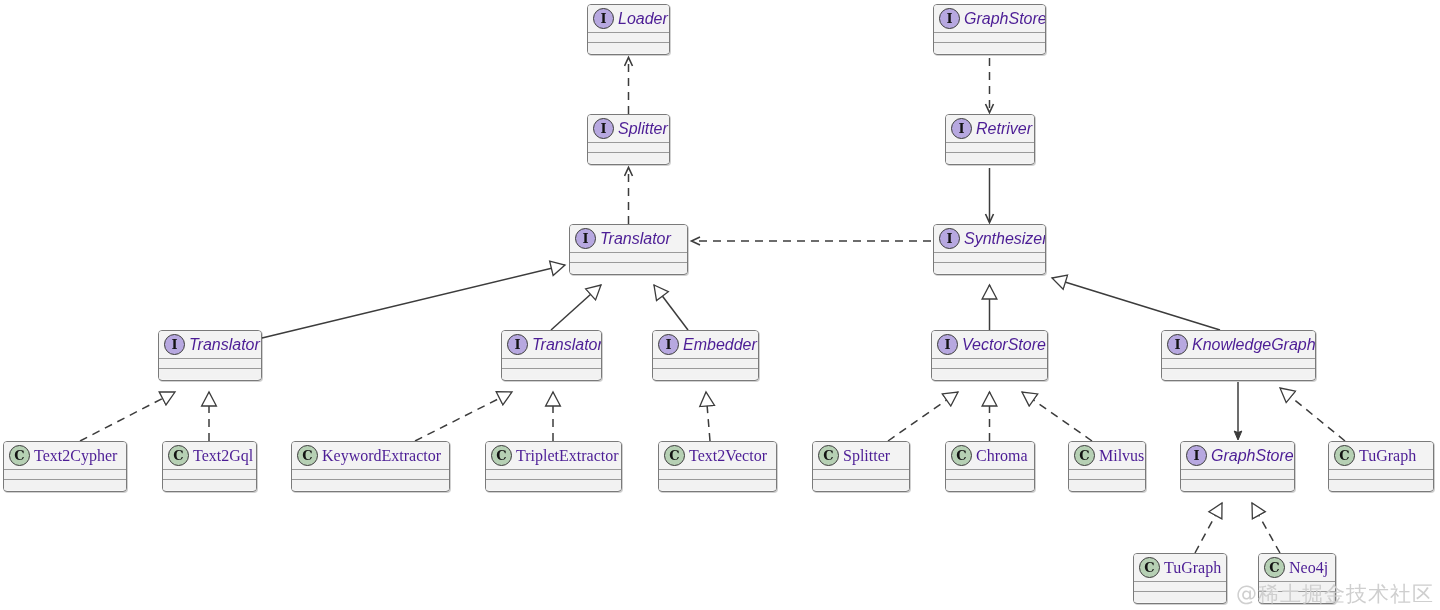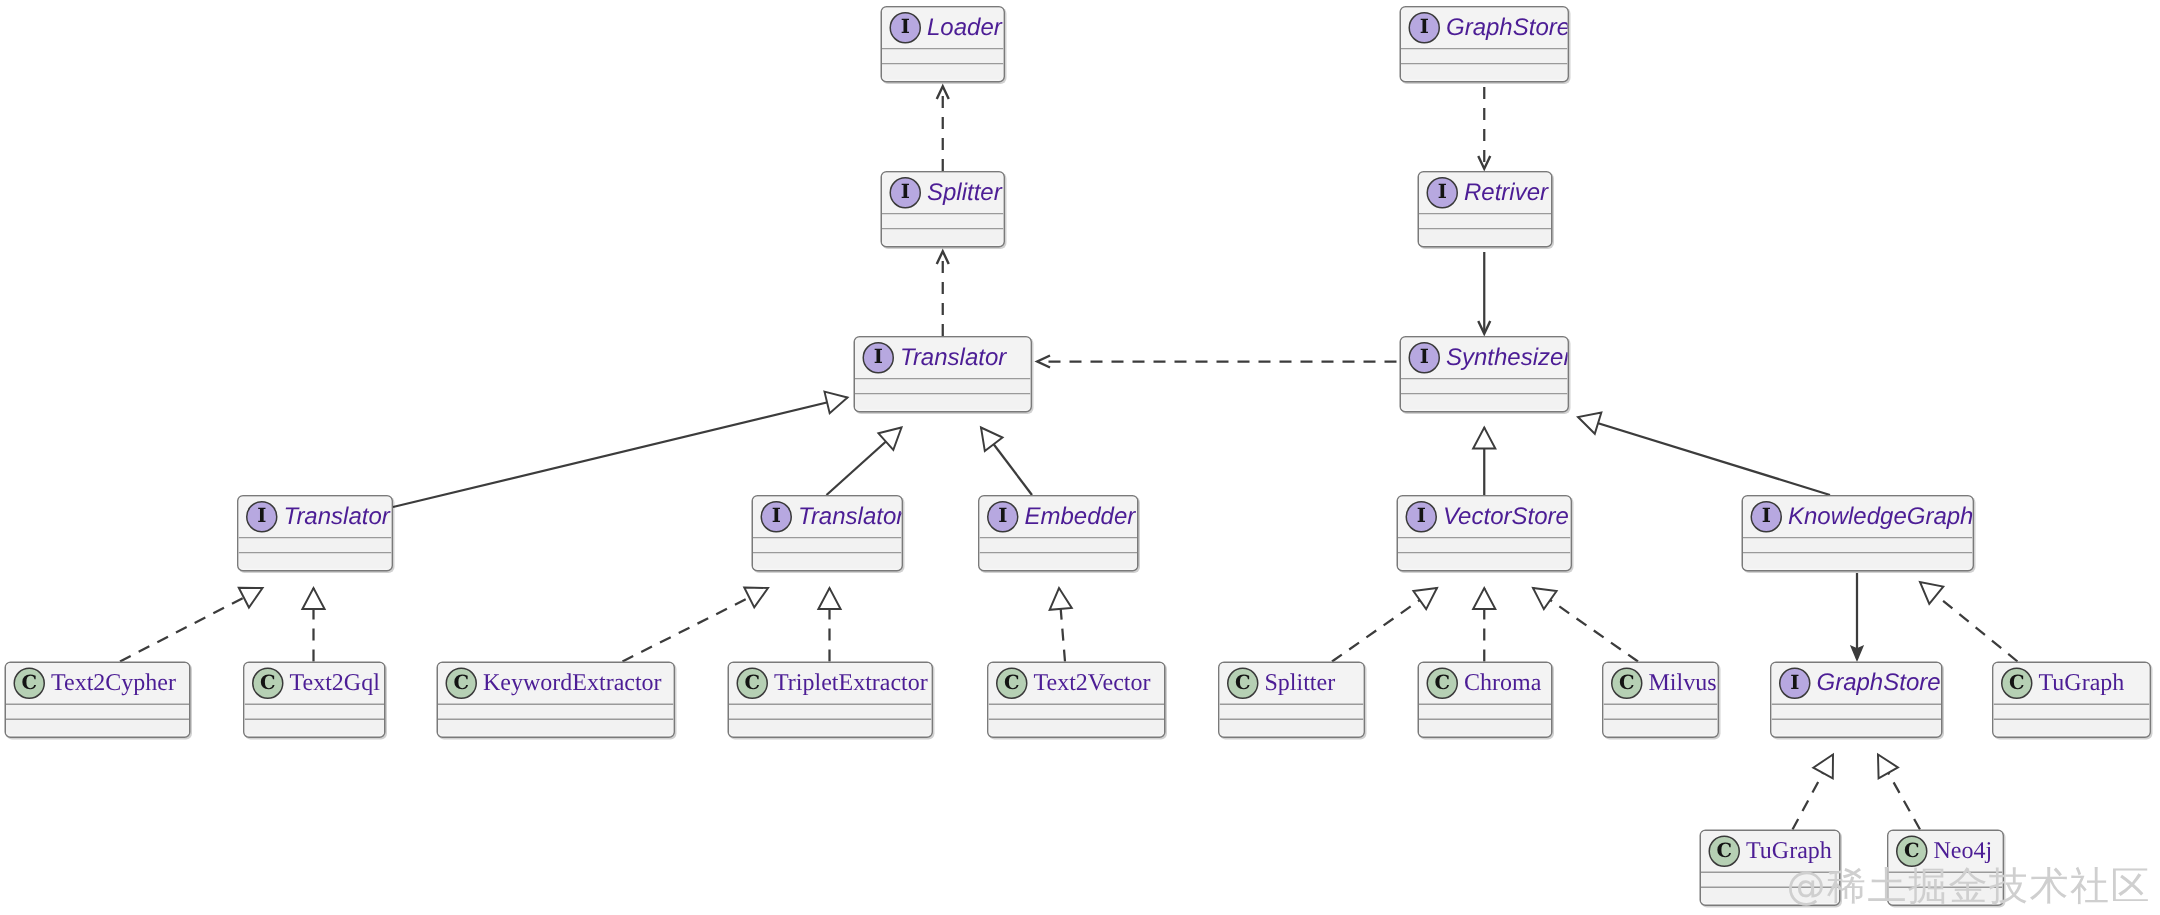--- a/index.html
+++ b/index.html
@@ -86,21 +86,21 @@
     font-style: italic;
   }
   .uml-node.is-class .uml-name {
     font-style: normal;
     font-family: Liberation Serif, serif;
   }
   .watermark {
     position: absolute;
     right: 6px;
     bottom: 2px;
-    font-size: 26px;
+    font-size: 21px;
     color: #cfcfcf;
     letter-spacing: 1px;
     white-space: nowrap;
     font-family: "DejaVu Sans", sans-serif;
     user-select: none;
   }
 </style>
 </head>
 <body>
 

